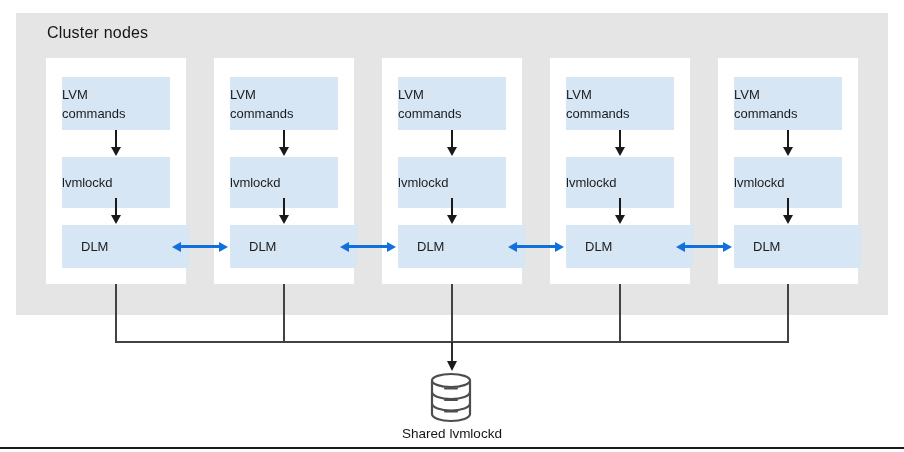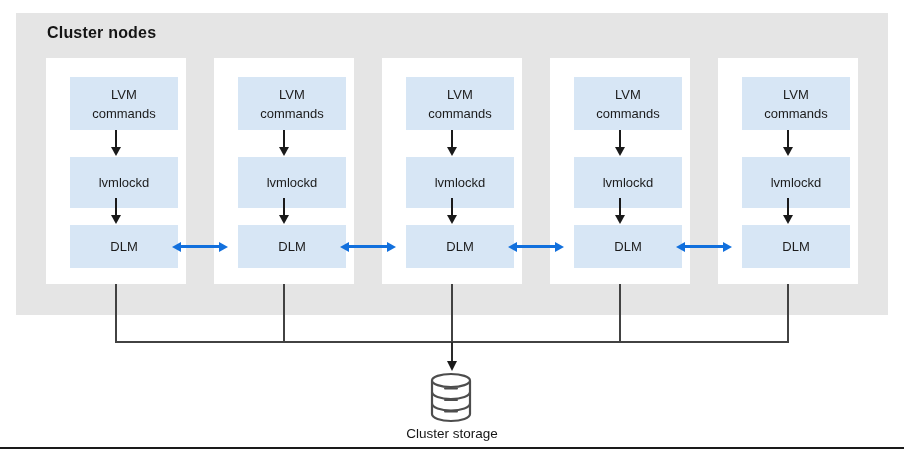--- a/index.html
+++ b/index.html
@@ -5,33 +5,33 @@
   html,body{margin:0;padding:0;}
   body{
     width:904px;height:452px;position:relative;background:#ffffff;
     font-family:"Liberation Sans", sans-serif;overflow:hidden;
   }
   .abs{position:absolute;}
   #container{
     left:16px;top:13px;width:872px;height:302px;background:#e5e5e5;
   }
   #title{
-    left:47px;top:24px;font-size:16px;font-weight:700;color:#151515;letter-spacing:.2px;
+    left:47px;top:24px;font-size:16px;font-weight:400;color:#151515;letter-spacing:.2px;
   }
   .node{
     top:58px;width:140px;height:226px;background:#ffffff;position:absolute;
   }
   .bluebox{
-    position:absolute;left:24px;width:108px;background:#d7e6f5;color:#1c1c1c;
-    font-size:13px;display:flex;flex-direction:column;align-items:center;justify-content:center;
+    position:absolute;left:16px;width:108px;background:#d7e6f5;color:#1c1c1c;
+    font-size:13px;display:flex;flex-direction:column;align-items:flex-start;justify-content:center;
     text-align:center;line-height:19px;
   }
   .box-lvm{top:19px;height:53px;}
   .box-lockd{top:99px;height:51px;}
-  .box-dlm{top:167px;height:43px;}
+  .box-dlm{top:167px;height:43px;padding-left:19px;}
   .shaft{position:absolute;left:69px;width:2px;height:18px;background:#1a1a1a;}
   .shaft.a1{top:72px;}
   .shaft.a2{top:140px;}
   .ahead{
     position:absolute;left:64.5px;width:0;height:0;
     border-left:5.5px solid transparent;border-right:5.5px solid transparent;
     border-top:9px solid #1a1a1a;
   }
   .ahead.a1{top:89px;}
   .ahead.a2{top:157px;}
@@ -187,15 +187,15 @@
   <svg width="46" height="52" viewBox="0 0 46 52">
     <path d="M4,8.5 V42 a19,7 0 0 0 38,0 V8.5" fill="#ffffff" stroke="#4d4d4d" stroke-width="2.2"></path>
     <ellipse cx="23" cy="8.5" rx="19" ry="6.5" fill="#ffffff" stroke="#4d4d4d" stroke-width="2.2"></ellipse>
     <path d="M4,20 a19,7 0 0 0 38,0" fill="none" stroke="#4d4d4d" stroke-width="2.2"></path>
     <path d="M4,31.5 a19,7 0 0 0 38,0" fill="none" stroke="#4d4d4d" stroke-width="2.2"></path>
     <path d="M17,16.5 h12" stroke="#4d4d4d" stroke-width="2" stroke-linecap="round"></path>
     <path d="M17,28 h12" stroke="#4d4d4d" stroke-width="2" stroke-linecap="round"></path>
     <path d="M17,39.5 h12" stroke="#4d4d4d" stroke-width="2" stroke-linecap="round"></path>
   </svg>
 </div>
-<div class="abs" id="storage-label">Cluster storage</div>
+<div class="abs" id="storage-label">Shared lvmlockd</div>
 
 <div class="abs" id="bottom-rule"></div>
 
 </body></html>

